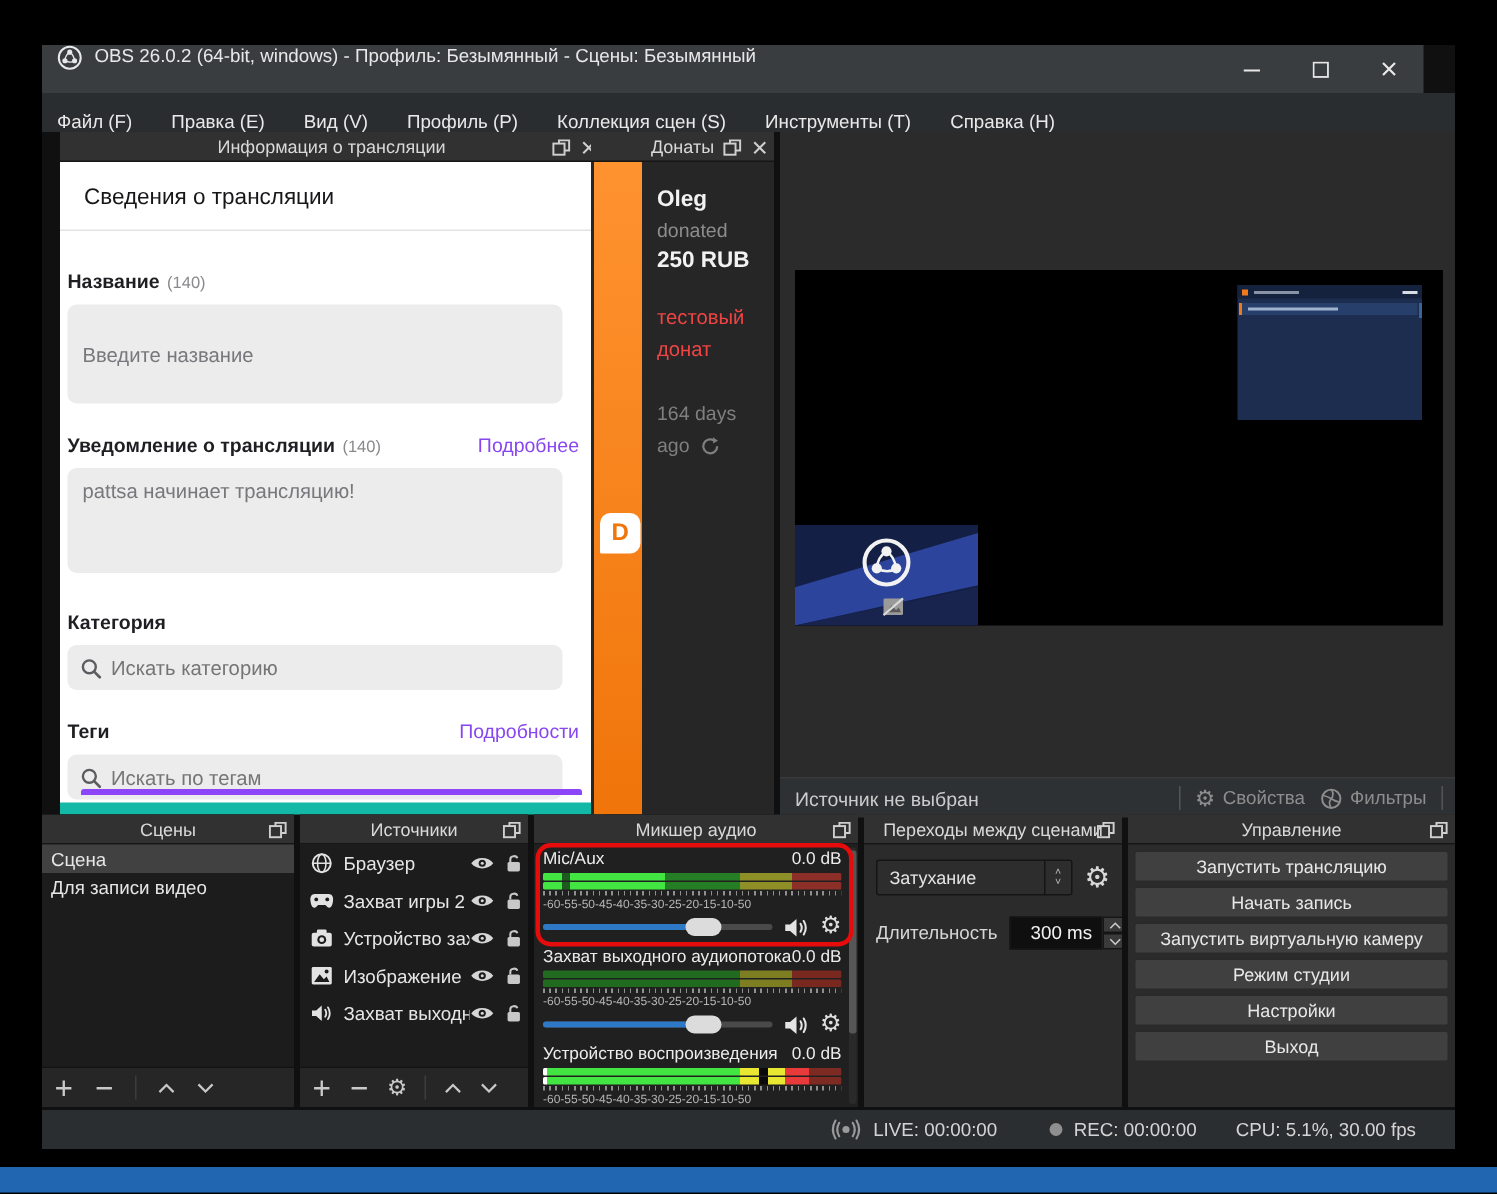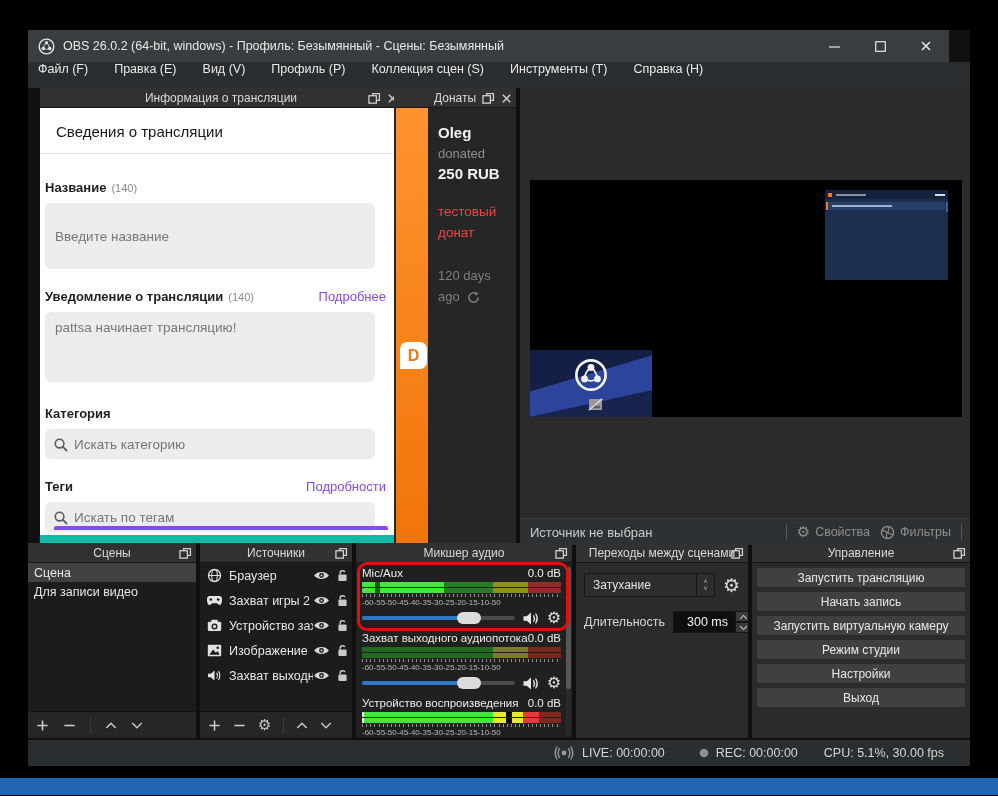--- a/index.html
+++ b/index.html
@@ -4,28 +4,28 @@
 <style>
   * { margin:0; padding:0; box-sizing:border-box; }
   html,body { background:#000; }
   body { font-family:"Liberation Sans","DejaVu Sans",sans-serif; }
   .screen { position:relative; width:998px; height:796px; background:#000; overflow:hidden; }
   .bottom-strip { position:absolute; left:0; top:778px; width:998px; height:17px; background:#2166b0; }
 
   .window { position:absolute; left:28px; top:30px; width:942px; height:736px; background:#101010; }
 
   
-  .titlebar { position:absolute; left:0; top:0; width:921px; height:32px; background:#393d3f; display:flex; align-items:center; }
+  .titlebar { position:absolute; left:0; top:0; width:921px; height:32px; background:#393d3f; display:flex; align-items:flex-start; }
   .titlebar .app-icon { margin-left:10px; width:17px; height:17px; flex:0 0 auto; }
   .titlebar .title { margin-left:8px; font-size:12.5px; color:#e8e8e8; }
   .win-controls { margin-left:auto; display:flex; height:32px; }
   .win-btn { width:46px; height:32px; display:flex; align-items:center; justify-content:center; color:#e8e8e8; }
 
   
-  .menubar { position:absolute; left:0; top:32px; width:942px; height:26px; background:#2a2d2f; display:flex; align-items:flex-start; padding-left:10px; gap:26px; }
+  .menubar { position:absolute; left:0; top:32px; width:942px; height:26px; background:#2a2d2f; display:flex; align-items:flex-end; padding-left:10px; gap:26px; }
   .menu-item { font-size:12.5px; color:#e9e9e9; cursor:default; }
 
   
   .dock { position:absolute; overflow:hidden; background:#1d1d1d; }
   .dock-header { height:20px; background:#313131; display:flex; align-items:center; position:relative; border-bottom:1px solid #161616; }
   .dock-title { flex:1; text-align:center; font-size:12px; color:#d9d9d9; }
   .dock-icons { position:absolute; right:4px; top:0; height:20px; display:flex; align-items:center; gap:6px; }
   .icon { display:inline-flex; align-items:center; justify-content:center; }
   svg { display:block; }
 
@@ -355,21 +355,21 @@
         </div>
         <div class="don-text">
           <div class="don-name">Oleg</div>
           <div class="don-donated">donated</div>
           <div class="don-amount">250 RUB</div>
           <div class="don-msg">
             <div>тестовый</div>
             <div>донат</div>
           </div>
           <div class="don-time">
-            <div>120 days</div>
+            <div>164 days</div>
             <div>
               <span>ago</span>
               <span class="refresh icon" style="color:#7f7f7f"><svg width="13" height="13">
                     <use href="#sym-refresh"></use>
                   </svg></span>
             </div>
           </div>
         </div>
       </div>
     </div>

